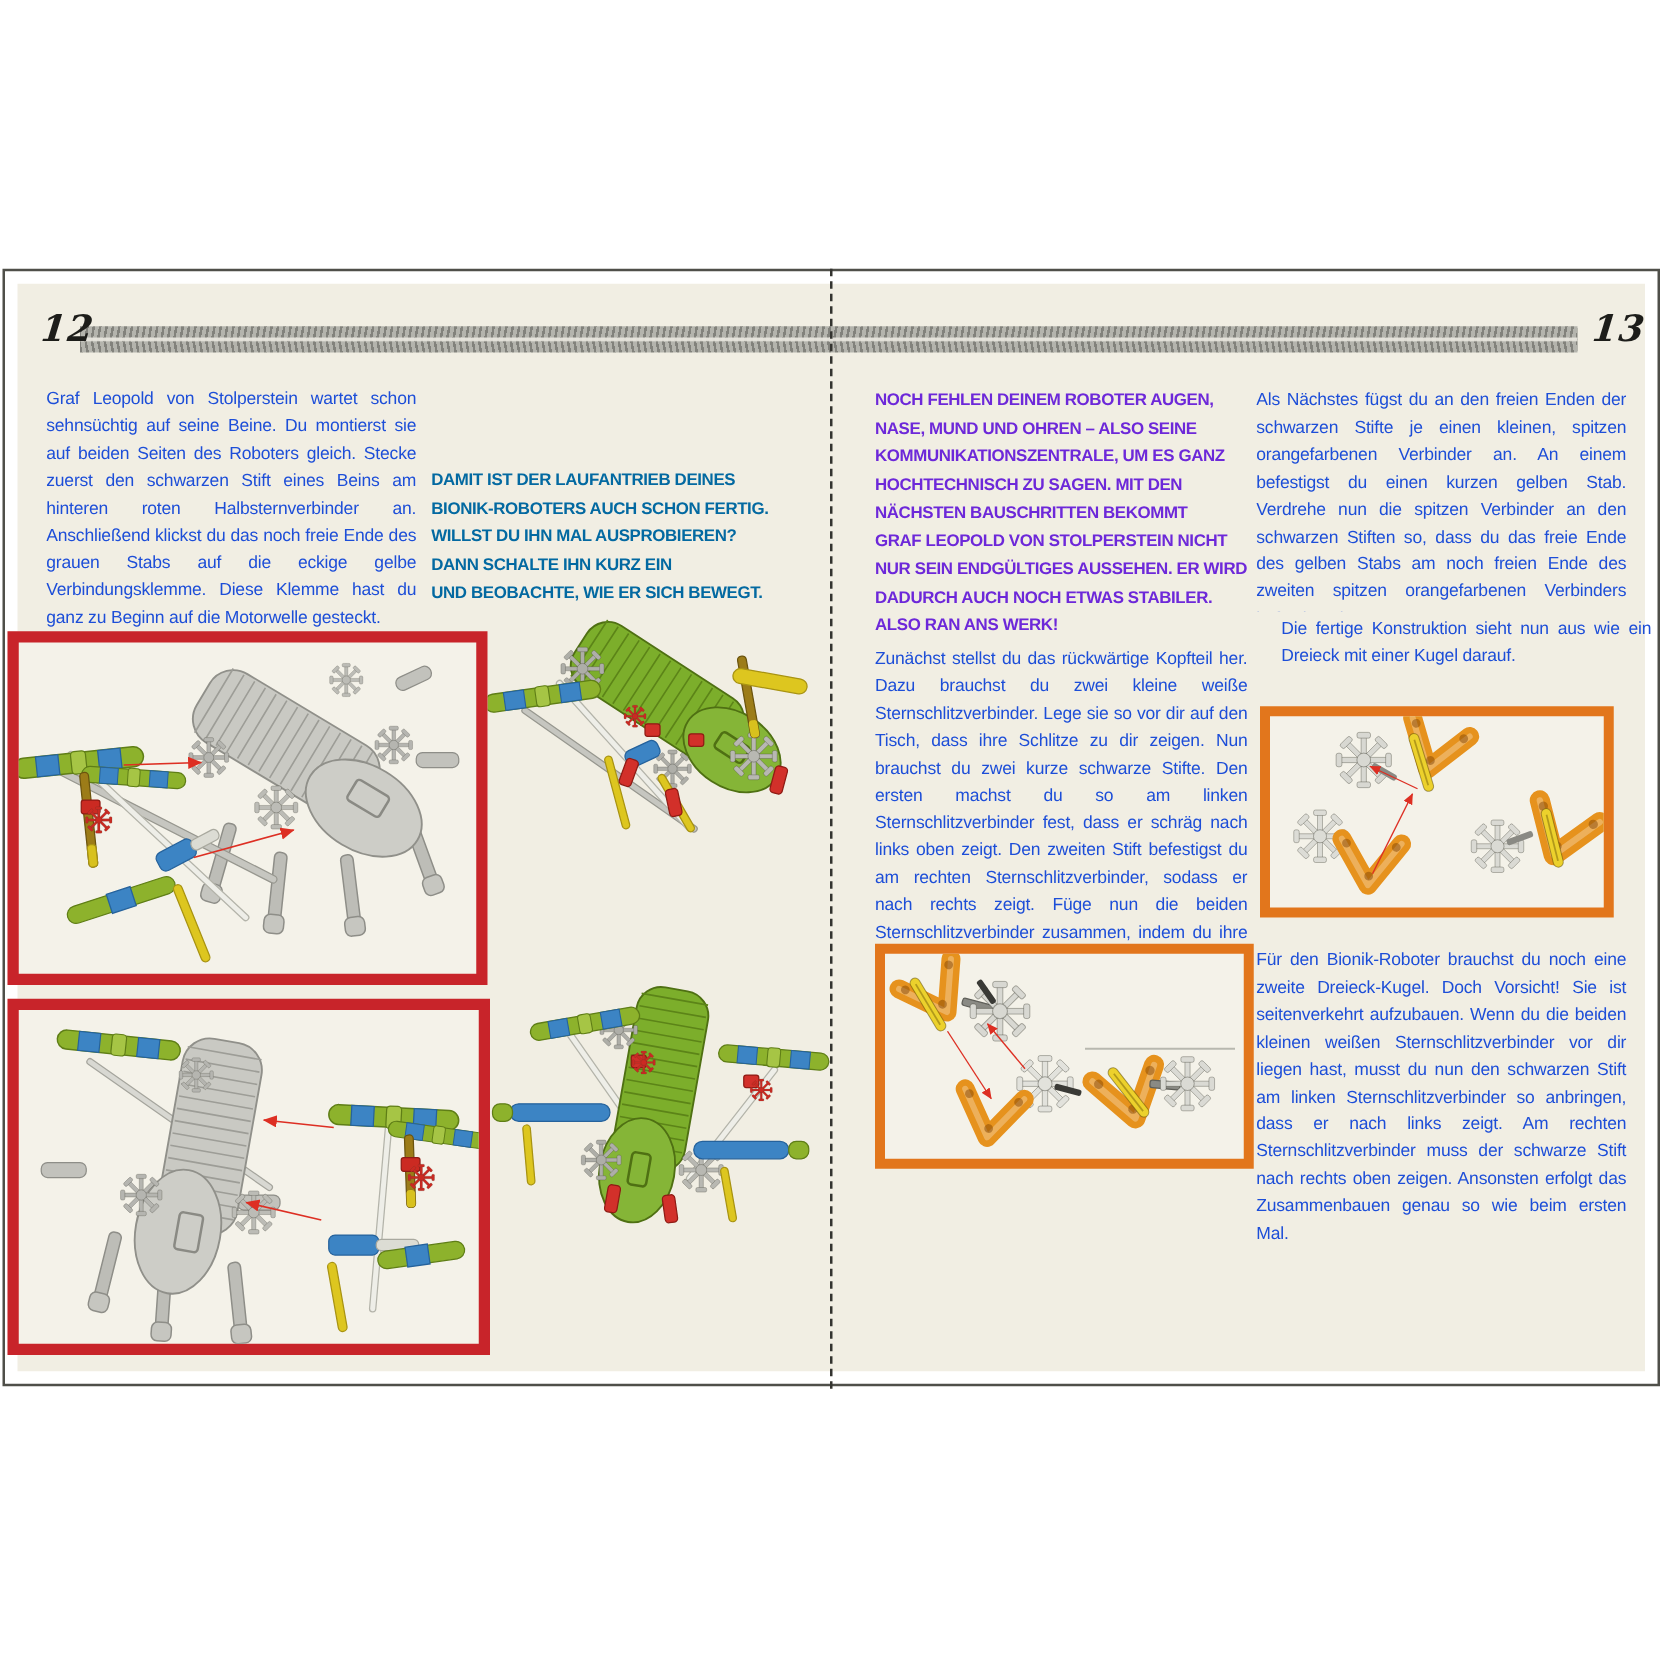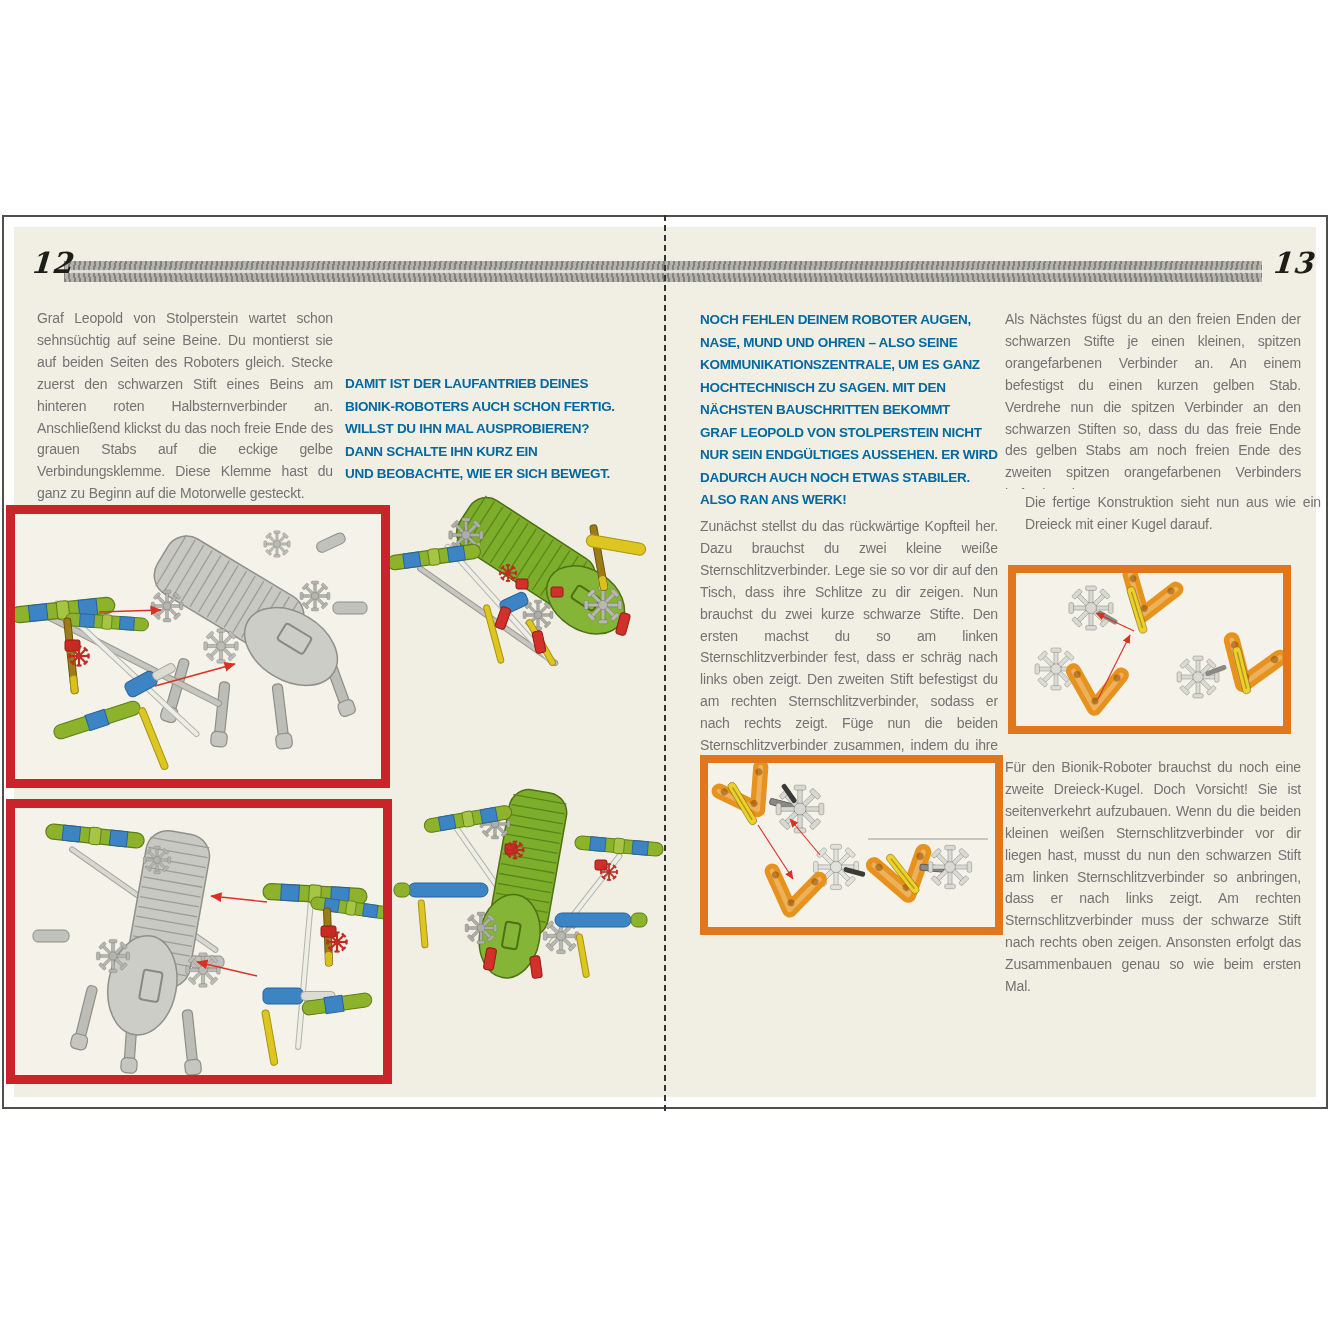--- a/index.html
+++ b/index.html
@@ -29,28 +29,28 @@
     background:
       linear-gradient(to bottom, rgba(235,233,225,0) 0 40%, rgba(231,229,221,.95) 46% 54%, rgba(235,233,225,0) 60% 100%),
       repeating-linear-gradient(100deg,#82827c 0 2px,#b4b4ad 2px 5px),
       repeating-linear-gradient(80deg,#82827c 0 2px,#b4b4ad 2px 5px);
     background-size:100% 100%,100% 11px,100% 11px;
     background-position:0 0,0 0,0 bottom;
     background-repeat:no-repeat,repeat-x,repeat-x;
   }
   .para{
     position:absolute;width:296px;font-size:14px;line-height:21.9px;
-    text-align:justify;color:#737373;z-index:5;letter-spacing:-0.15px;
+    text-align:justify;color:#1d4ed8;z-index:5;letter-spacing:-0.15px;
   }
   .callout{
     position:absolute;width:300px;font-size:13.5px;line-height:22.5px;
     font-weight:bold;letter-spacing:-0.3px;white-space:pre-line;z-index:5;
   }
   .callout.red{color:#0369a1;}
-  .callout.orange{color:#0369a1;}
+  .callout.orange{color:#6d28d9;}
   .figbox{position:absolute;box-sizing:border-box;z-index:10;}
   .figbox.red{border:9px solid #c8242a;background:#f4f2e9;}
   .figbox.orange{border:8px solid #e2761c;background:#f4f2e9;}
   .figfloat{position:absolute;z-index:8;}
   svg{display:block;}
 </style>
 </head>
 <body>
 
 <svg width="0" height="0" style="position:absolute" aria-hidden="true">

